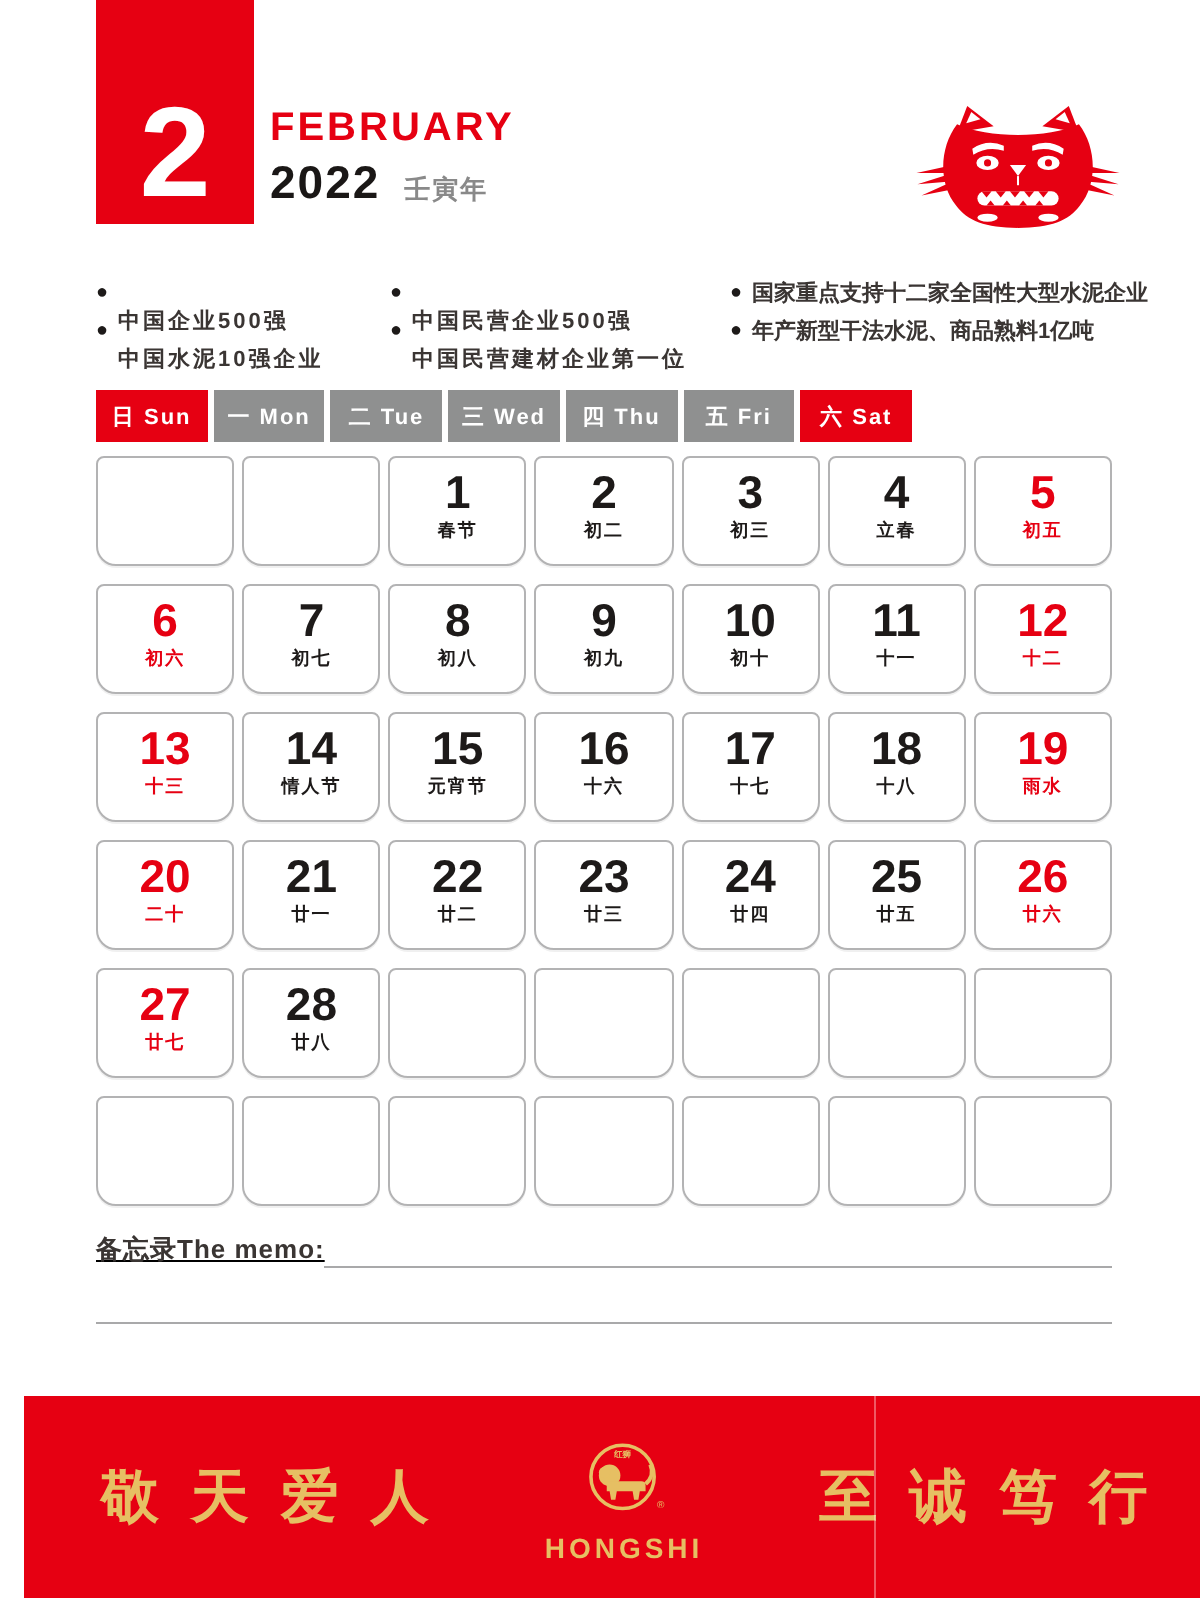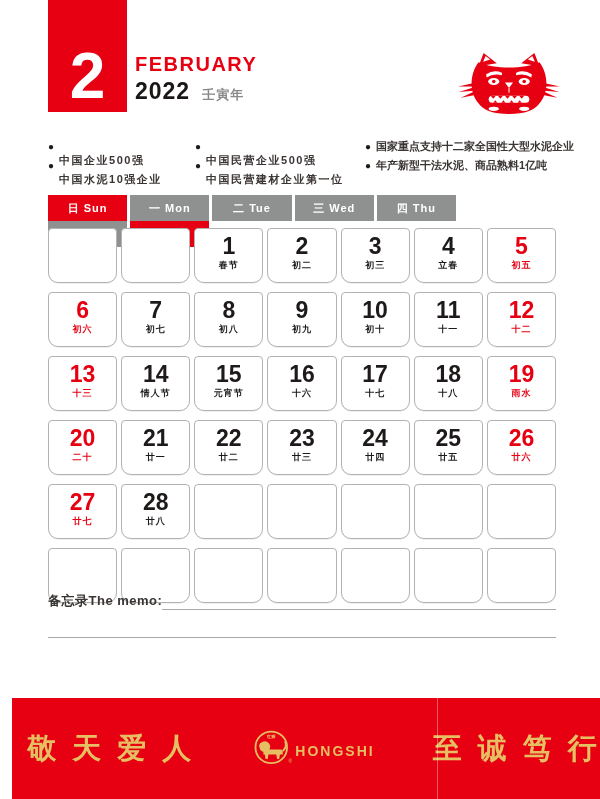--- a/index.html
+++ b/index.html
@@ -24,45 +24,45 @@
   
   .highlights{position:absolute;left:48px;top:137px;display:flex;}
   .hl-col{display:flex;flex-direction:column;}
   .hl-col1{width:147px;} .hl-col2{width:170px;} .hl-col3{width:210px;}
   .hl-item{display:flex;align-items:center;height:19px;color:#3a3533;font-size:11px;font-weight:bold;white-space:nowrap;}
   .hl-col1 .hl-text,.hl-col2 .hl-text{letter-spacing:1.5px;margin-top:28px;}
   .hl-bullet{color:#1d1a19;font-size:10px;margin-right:5px;line-height:1;}
 
   
   .cal-head{position:absolute;left:48px;top:195px;width:408px;display:grid;
-    grid-template-columns:repeat(5,1fr);column-gap:3px;}
+    grid-template-columns:repeat(7,1fr);column-gap:3px;}
   .wd{height:26px;background:var(--header-gray);color:#fff;font-size:11px;font-weight:bold;
     display:flex;align-items:center;justify-content:center;letter-spacing:1px;}
   .wd.weekend{background:var(--accent-red);}
   .cal-grid{position:absolute;left:48px;top:228px;width:508px;display:grid;
     grid-template-columns:repeat(7,1fr);column-gap:4px;row-gap:9px;}
   .cell{height:55px;background:#fff;border:1px solid var(--cell-border);
     border-radius:4px 4px 10px 10px;display:flex;flex-direction:column;align-items:center;
     padding-top:5px;box-shadow:0 1px 0 rgba(0,0,0,.06);}
   .cell .num{color:#1d1a19;font-size:23px;font-weight:bold;line-height:1.05;}
   .cell .lunar{color:#1d1a19;font-size:9px;font-weight:bold;letter-spacing:1px;margin-top:1px;}
   .cell.red .num,.cell.red .lunar{color:var(--accent-red);}
 
   
-  .memo{position:absolute;left:48px;top:592px;width:508px;}
+  .memo{position:absolute;left:48px;top:616px;width:508px;text-decoration:underline;}
   .memo-row{display:flex;align-items:flex-end;}
   .memo-label{color:#3a3533;font-size:13px;font-weight:bold;white-space:nowrap;letter-spacing:.5px;}
   .memo-line{flex:1;border-bottom:1px solid var(--line-gray);height:16px;}
   .memo-line2{margin-top:27px;border-bottom:1px solid var(--line-gray);}
 
   
   .footer{position:absolute;left:12px;top:698px;width:600px;height:101px;background:var(--accent-red);
     display:flex;align-items:center;justify-content:center;gap:42px;}
   .slogan{color:var(--gold);font-size:29px;font-weight:bold;letter-spacing:16px;text-indent:16px;white-space:nowrap;}
-  .logo-block{display:flex;flex-direction:row;align-items:center;margin-top:4px;}
+  .logo-block{display:flex;flex-direction:column;align-items:center;margin-top:4px;}
   .brand{color:var(--gold);font-size:14px;font-weight:bold;letter-spacing:2px;margin-top:1px;}
   .crease{position:absolute;left:425px;top:0;width:1px;height:101px;background:rgba(255,255,255,.35);}
 </style>
 </head>
 <body>
 
 <div class="page">
 
   <div class="month-box">
     <div class="num2">2</div>

